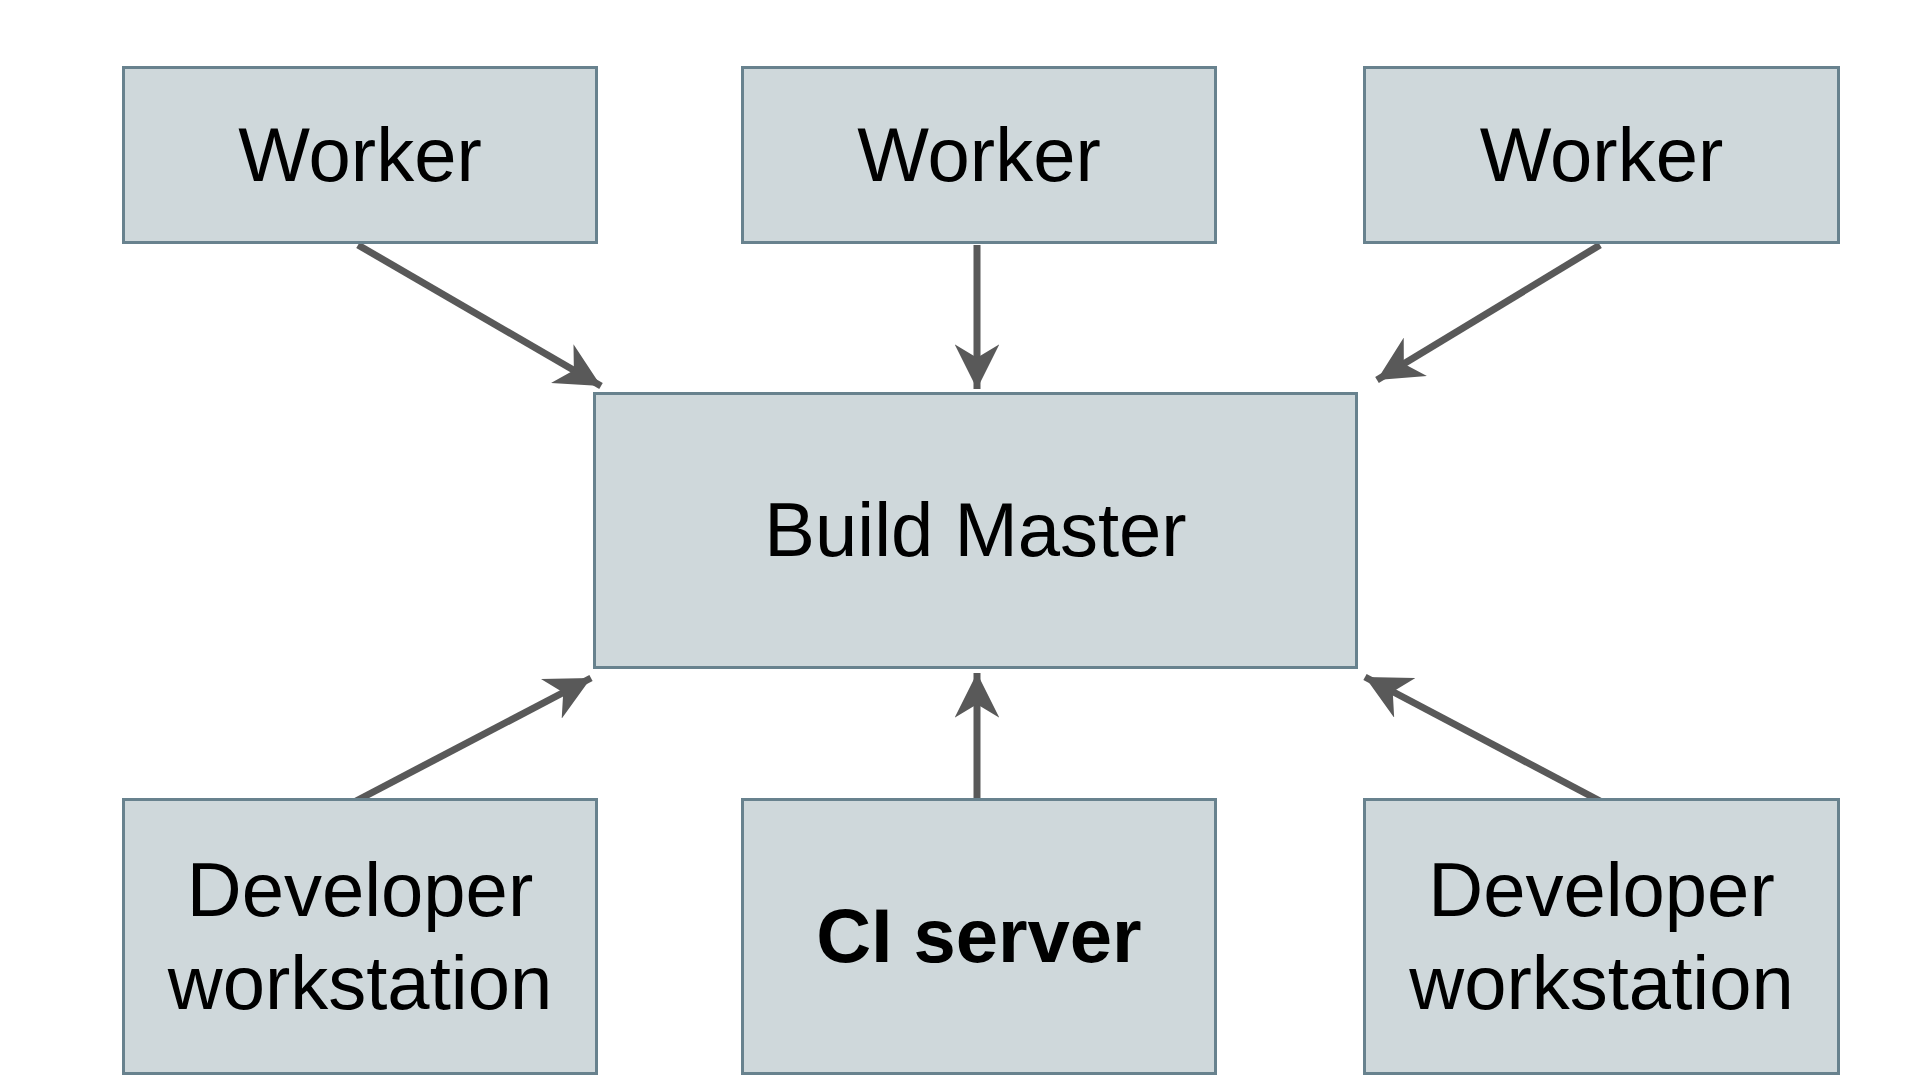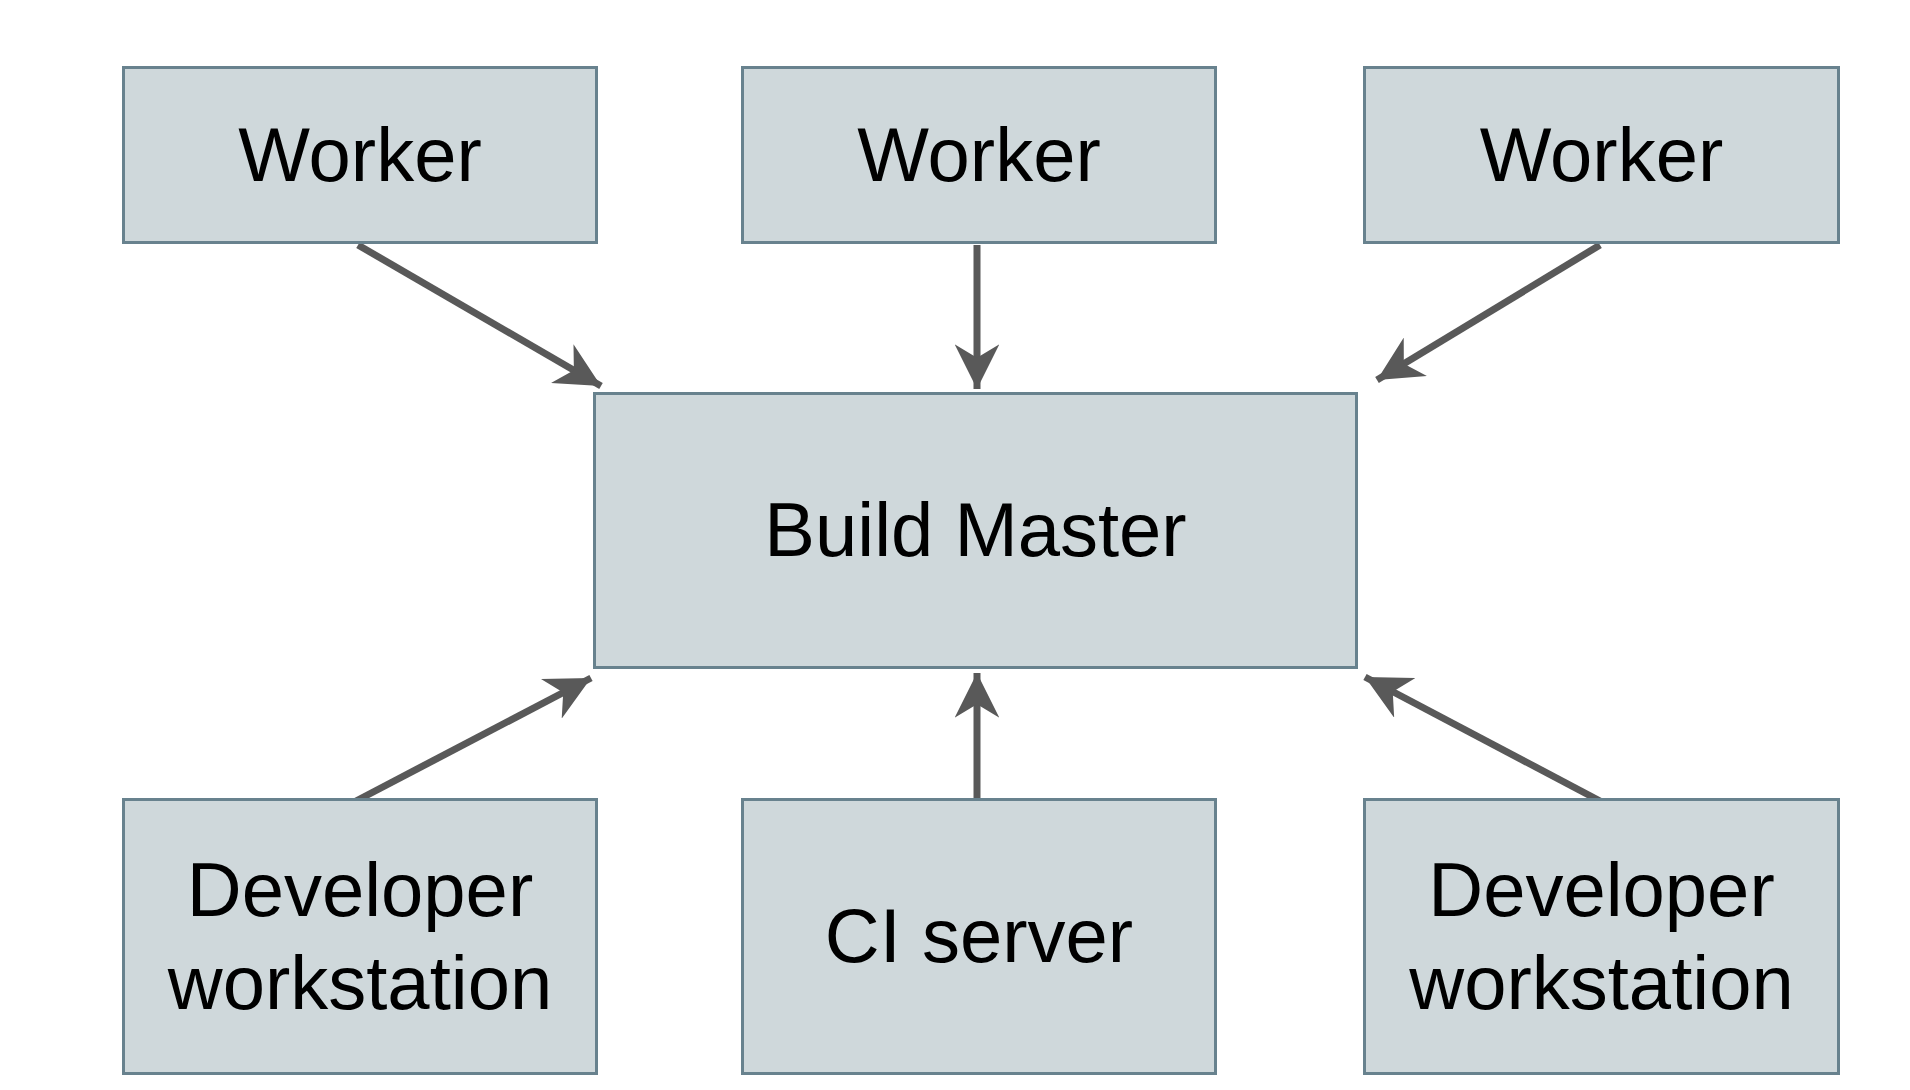--- a/index.html
+++ b/index.html
@@ -52,21 +52,21 @@
   .node .label{
     display:block;
     padding:0 8px;
   }
   
   #n-worker-top-left   {left:122px;  top:42px;  width:476px; height:178px;}
   #n-worker-top-center {left:741px;  top:42px;  width:476px; height:178px;}
   #n-worker-top-right  {left:1363px; top:42px;  width:477px; height:178px;}
   #n-build-master      {left:593px;  top:368px; width:765px; height:277px;text-align:right;}
   #n-dev-left          {left:122px;  top:774px; width:476px; height:277px;}
-  #n-ci-server         {left:741px;  top:774px; width:476px; height:277px;}
+  #n-ci-server         {left:741px;  top:774px; width:476px; height:277px;font-weight:bold;}
   #n-dev-right         {left:1363px; top:774px; width:477px; height:277px;}
 </style>
 </head>
 <body>
 
 <div class="canvas">
 
   <svg class="edges" width="1910" height="1090" viewBox="0 0 1910 1090" xmlns="http://www.w3.org/2000/svg" aria-hidden="true">
     <defs>
       <marker id="barb" viewBox="0 0 10 10" refX="10" refY="5" markerWidth="6.4" markerHeight="6.4" markerUnits="strokeWidth" orient="auto">

